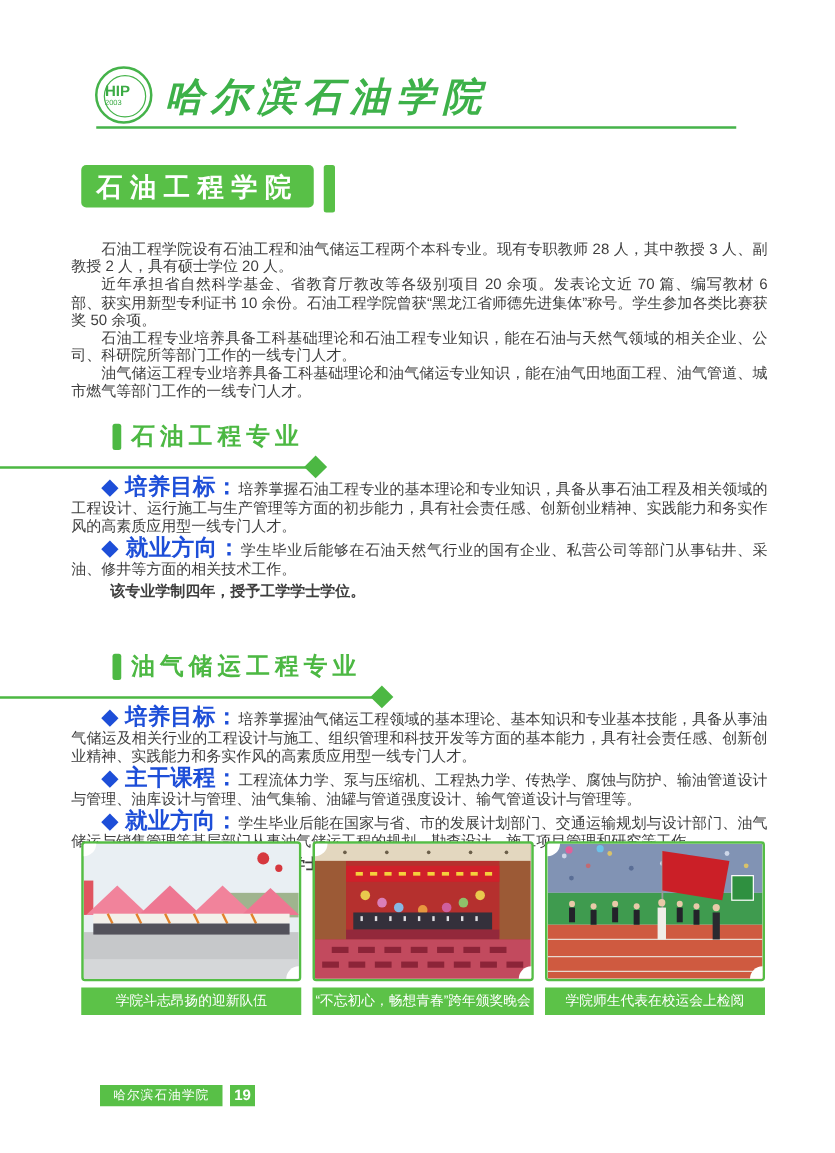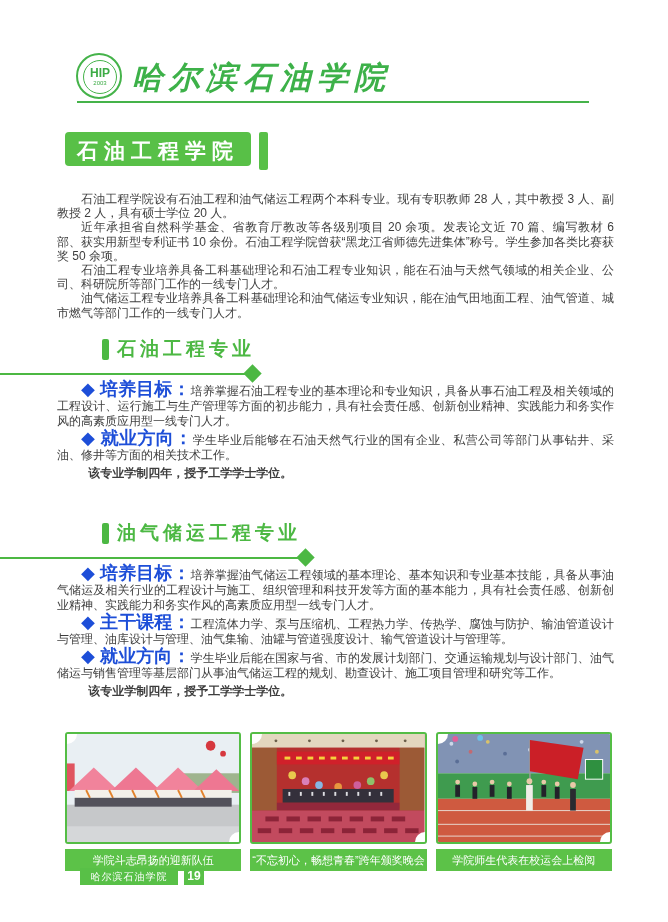--- a/index.html
+++ b/index.html
@@ -2,21 +2,21 @@
 <html><head>
 <meta charset="utf-8">
 <style>
   html,body{margin:0;padding:0;background:#ffffff;}
   .page{
     position:relative;width:668px;height:922px;background:#ffffff;overflow:hidden;
     font-family:"Liberation Sans","DejaVu Sans",sans-serif;color:#3e3e3e;
   }
   
   .logo{position:absolute;left:76px;top:53px;width:46px;height:46px;border:2px solid #45b34a;border-radius:50%;box-sizing:border-box;}
-  .logo .inner{position:absolute;left:5px;top:5px;width:32px;height:32px;border:1px solid #45b34a;border-radius:50%;text-align:center;}
+  .logo .inner{position:absolute;left:5px;top:5px;width:32px;height:32px;border:1px solid #45b34a;border-radius:50%;text-align:left;}
   .logo .abbr{display:block;color:#3cab45;font-weight:bold;font-size:12px;line-height:14px;margin-top:5px;letter-spacing:0;}
   .logo .yr{display:block;color:#3cab45;font-size:6px;line-height:7px;}
   .brand-name{
     position:absolute;left:132px;top:57px;width:330px;
     color:#3db149;font-size:31px;font-weight:bold;font-style:italic;
     letter-spacing:6px;white-space:nowrap;
     font-family:"DejaVu Serif","Liberation Serif",serif;
   }
   .head-rule{position:absolute;left:77px;top:101px;width:512px;height:2px;background:#45b34a;}
   
@@ -25,39 +25,39 @@
     color:#ffffff;font-size:21px;font-weight:bold;letter-spacing:6px;text-align:center;line-height:38px;
   }
   .title-bar{position:absolute;left:259px;top:132px;width:9px;height:38px;background:#58c047;border-radius:2px;}
   
   .intro{position:absolute;left:57px;top:192px;width:557px;}
   .intro p{margin:0;font-size:12px;line-height:14.2px;text-align:justify;text-indent:2em;color:#3e3e3e;}
   
   .section{position:absolute;left:0;width:668px;}
   .sec1{top:336px;}
   .sec2{top:520px;}
-  .section-head{position:relative;height:30px;margin-left:12px;}
+  .section-head{position:relative;height:30px;}
   .vbar{position:absolute;left:90px;top:3px;width:7px;height:21px;background:#4cb843;border-radius:2px;}
   .section-head h2{
     position:absolute;left:105px;top:0;margin:0;color:#4cb843;
     font-size:19px;font-weight:bold;letter-spacing:4px;white-space:nowrap;
   }
   .rule-wrap{position:absolute;top:31px;left:0;height:14px;}
   .rule-line{position:absolute;left:0;top:6px;height:2px;background:#4cb843;}
   .rule-diamond{position:absolute;top:0;width:13px;height:13px;background:#4cb843;transform:rotate(45deg);}
   .sec1 .rule-line{width:250px;}
   .sec1 .rule-diamond{left:246px;}
   .sec2 .rule-line{width:303px;}
   .sec2 .rule-diamond{left:299px;}
   .section-body{position:absolute;left:57px;top:46px;width:557px;}
   .section-body p{margin:0 0 2px 0;font-size:12px;line-height:15px;text-align:justify;text-indent:2em;color:#3e3e3e;}
   .kw{color:#1d4ed8;font-weight:bold;font-size:18px;}
   .degree{color:#4cb843;font-weight:bold;font-size:12.5px;text-indent:2.6em !important;margin-top:3px !important;}
   
-  .photos{position:absolute;left:65px;top:732px;width:547px;display:flex;gap:9px;}
+  .photos{position:absolute;left:65px;top:673px;width:547px;display:flex;gap:9px;}
   .photo-col{flex:1;min-width:0;}
   .photo-frame{position:relative;height:112px;border:2px solid #54bd45;border-radius:3px;box-sizing:border-box;overflow:hidden;background:#fff;}
   .photo-frame svg{display:block;width:100%;height:100%;}
   .notch-tl,.notch-br{position:absolute;width:20px;height:20px;background:#ffffff;border-radius:50%;}
   .notch-tl{left:-10px;top:-10px;}
   .notch-br{right:-10px;bottom:-10px;}
   .photo-caption{
     margin-top:5px;height:22px;background:#5cc248;color:#ffffff;
     font-size:11px;line-height:22px;text-align:center;white-space:nowrap;overflow:hidden;
   }

